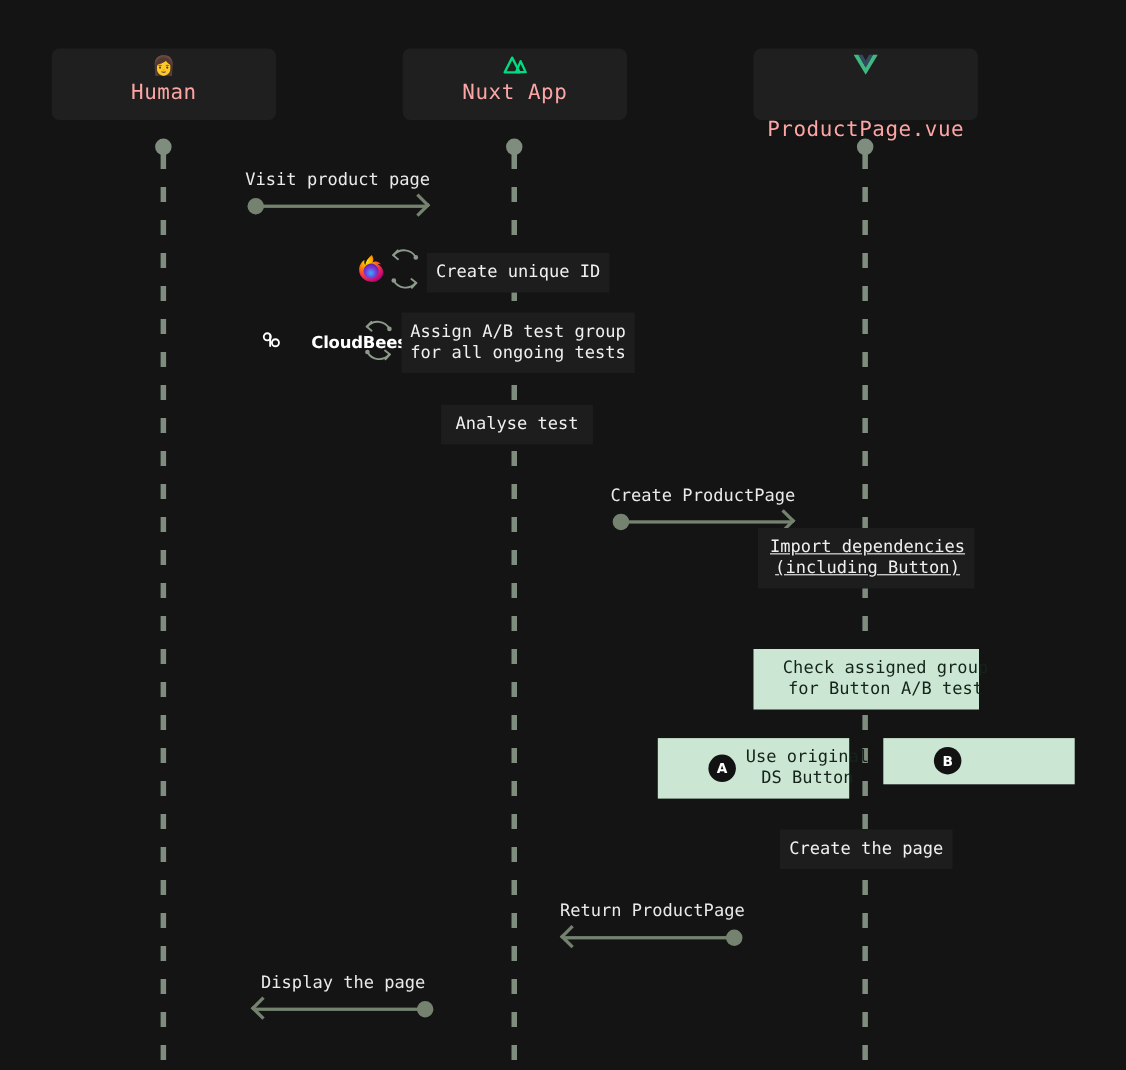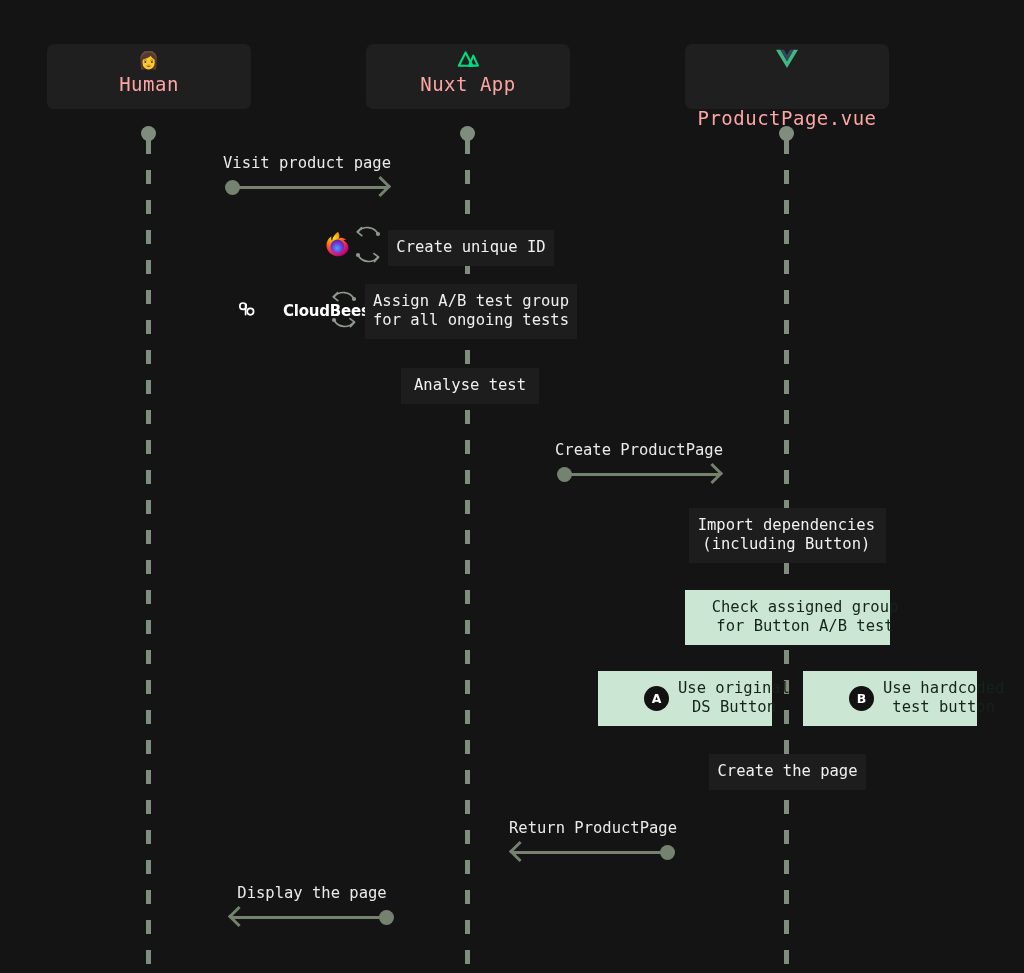--- a/index.html
+++ b/index.html
@@ -245,40 +245,38 @@
     <span class="note-text">Analyse test</span>
   </div>
 
   <div class="msg" style="left:558px; width:162px; top:473px;">
     <span class="msg-label">Create ProductPage</span>
     <span class="msg-line"></span>
     <span class="msg-dot at-left"></span>
     <span class="msg-head to-right"></span>
   </div>
 
-  <div class="note dark" style="left:689px; top:508px; width:197px; justify-content:flex-end;">
+  <div class="note dark" style="left:689px; top:480px; width:197px; justify-content:flex-start;text-decoration:underline;">
     <span class="note-text">Import dependencies
 (including Button)</span>
   </div>
 
   <div class="note green" style="left:685px; top:590px; width:205px; justify-content:center;">
     <span class="note-text">Check assigned group
 for Button A/B test</span>
   </div>
 
   <div class="note green" style="left:598px; top:671px; width:174px;">
     <span class="opt-badge">A</span>
     <span class="note-text">Use original
 DS Button</span>
   </div>
 
   <div class="note green" style="left:803px; top:671px; width:174px;">
     <span class="opt-badge">B</span>
-    <span class="note-text">Use hardcoded
-test button</span>
   </div>
 
   <div class="note dark" style="left:709px; top:754px; width:157px; justify-content:center;">
     <span class="note-text">Create the page</span>
   </div>
 
   <div class="msg" style="left:512px; width:162px; top:851px;">
     <span class="msg-label">Return ProductPage</span>
     <span class="msg-line"></span>
     <span class="msg-dot at-right"></span>

